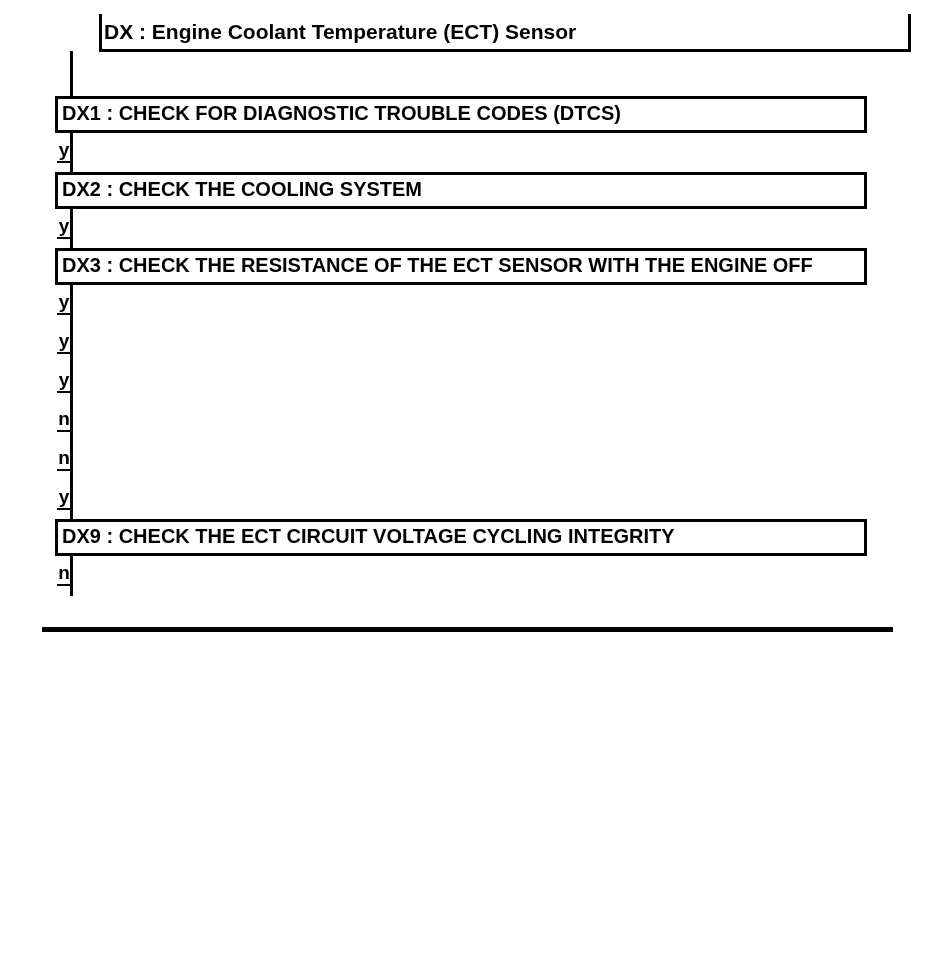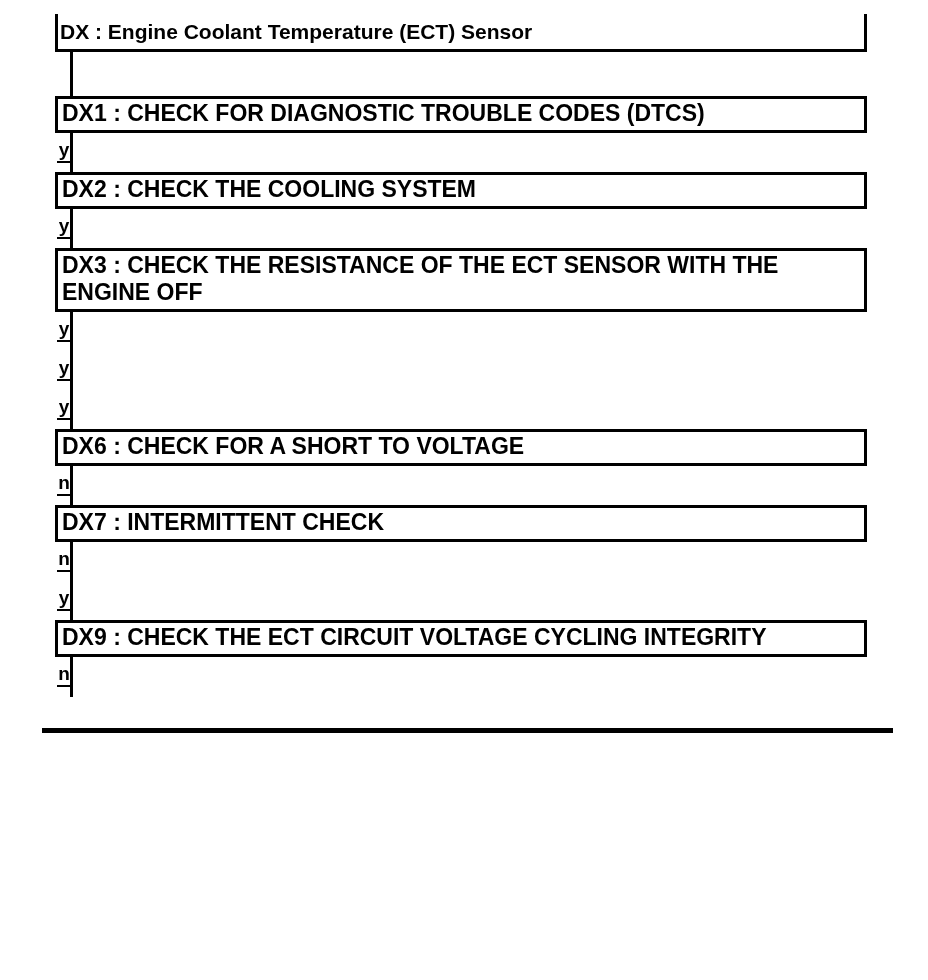--- a/index.html
+++ b/index.html
@@ -20,27 +20,28 @@
   .title-box {
     box-sizing: border-box;
     width: 812px;
     border-left: 3px solid #000;
     border-right: 3px solid #000;
     border-bottom: 3px solid #000;
     padding: 5px 6px 4px 2px;
     font-size: 21px;
     font-weight: bold;
     line-height: 26px;
+    margin-left: 44px;
   }
   .step-box {
     box-sizing: border-box;
     width: 812px;
     border: 3px solid #000;
     padding: 1px 6px 3px 4px;
-    font-size: 23px;
+    font-size: 20px;
     font-weight: bold;
     line-height: 27px;
   }
   .gap {
     position: relative;
     height: 39px;
     width: 812px;
   }
   .gap.first {
     height: 44px;
@@ -119,32 +120,26 @@
     <span class="branch">y</span>
     <span class="vline"></span>
   </div>
 
 
   <div class="gap">
     <span class="branch">y</span>
     <span class="vline"></span>
   </div>
 
-  <div class="step-box">
-    <span>DX6 : CHECK FOR A SHORT TO VOLTAGE</span>
-  </div>
 
   <div class="gap">
     <span class="branch">n</span>
     <span class="vline"></span>
   </div>
 
-  <div class="step-box">
-    <span>DX7 : INTERMITTENT CHECK</span>
-  </div>
 
   <div class="gap">
     <span class="branch">n</span>
     <span class="vline"></span>
   </div>
 
 
   <div class="gap">
     <span class="branch">y</span>
     <span class="vline"></span>

